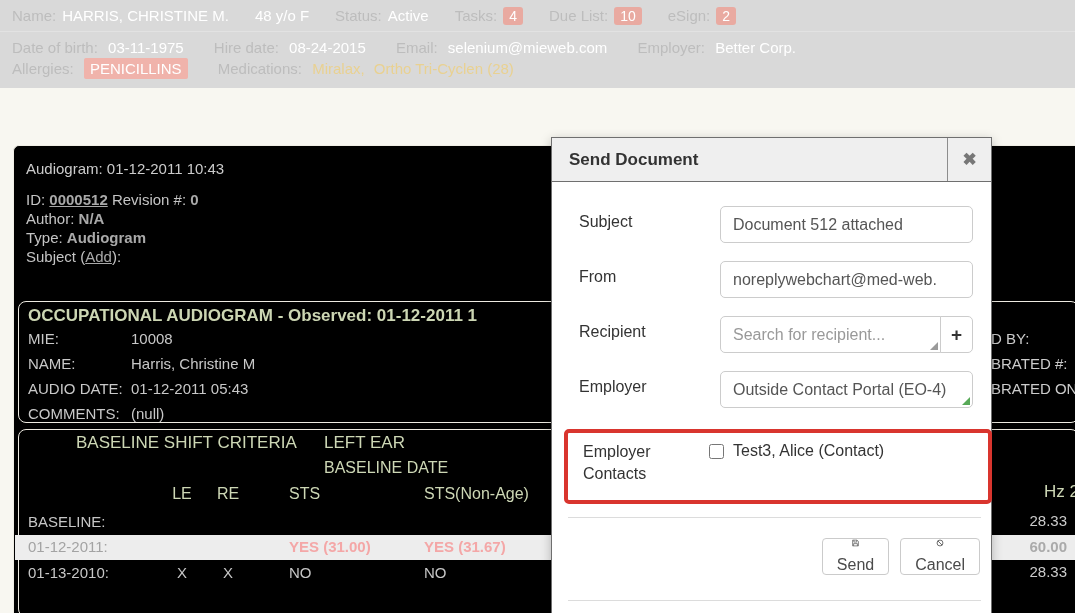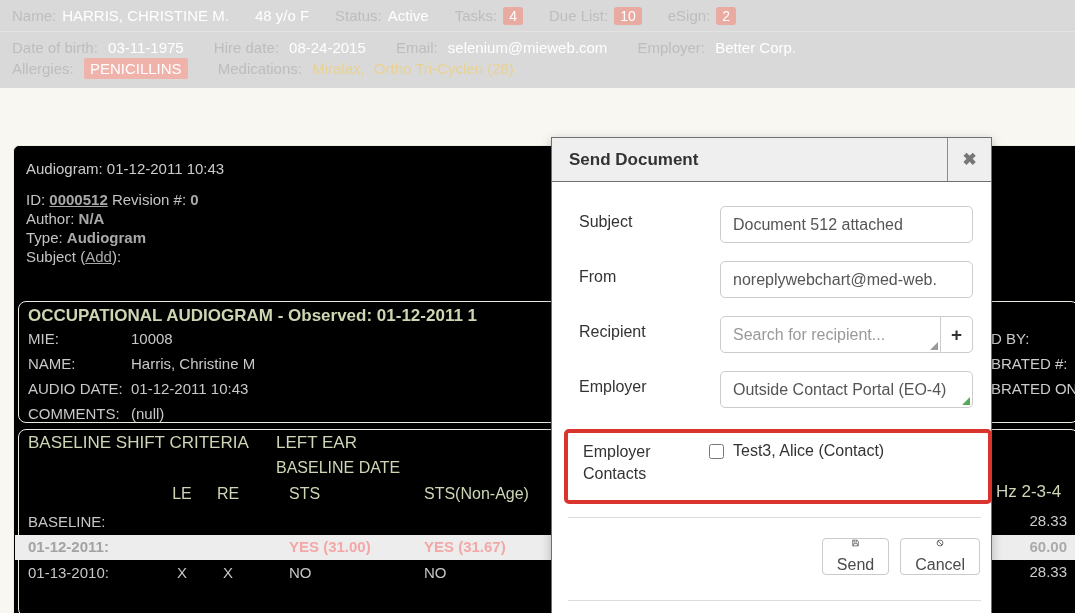--- a/index.html
+++ b/index.html
@@ -24,29 +24,29 @@
   .meta { left:12px; font-size:15px; color:#c4c4c4; }
   .meta b { color:#a9a9a9; }
   .meta a { color:#a9a9a9; font-weight:bold; text-decoration:underline; }
   .sec-box { position:absolute; border:1px solid #edeae1; border-radius:8px; }
   .occ-box { left:4px; top:155px; right:-4px; height:122px; }
   .bl-box { left:4px; top:283px; right:-4px; bottom:-4px; }
   .occ-heading { left:14px; top:160px; font-size:17px; font-weight:bold; color:#ccd6b3; }
   .fld-label { left:14px; font-size:15px; color:#c8c8c8; }
   .fld-value { left:117px; font-size:15px; color:#c8c8c8; }
   .rfrag { left:977px; font-size:15px; color:#cbcbcb; }
-  .green-h { font-size:17px; color:#cdd7b5; }
+  .green-h { font-size:17px; color:#cdd7b5;margin-left:48px; }
   .col-h { font-size:16px; color:#cdd7b5; }
   .col-le { left:146px; width:44px; text-align:center; }
   .col-re { left:192px; width:44px; text-align:center; }
   .col-sts { left:275px; }
   .col-stsna { left:410px; }
   .col-hz { right:8px; text-align:right; }
   .tcell { font-size:15px; color:#c6c6c6; }
-  .tcell.bold { font-weight:bold; color:#a3a3a3; }
+  .tcell.bold { font-weight:normal; color:#a3a3a3; }
   .tcell.alert { font-weight:bold; color:#f4a7a7; }
   .tcell.boldnum { font-weight:bold; color:#aaaaaa; }
   .row-strip { position:absolute; left:1px; right:0; top:389px; height:25px; background:#ededed; }
 
   
   .modal { position:absolute; left:551px; top:137px; width:441px; height:480px; background:#fff; border:1px solid #6f6f6f; box-shadow:0 3px 10px rgba(0,0,0,0.25); z-index:10; }
   .modal-header { height:44px; background:#efefef; border-bottom:1px solid #6f6f6f; display:flex; }
   .modal-title { flex:1; line-height:43px; padding-left:17px; font-size:17px; font-weight:bold; color:#333; }
   .modal-close { width:44px; border-left:1px solid #8d8d8d; display:flex; align-items:center; justify-content:center; font-size:17px; font-weight:bold; color:#777; cursor:pointer; }
   .modal-body { padding:24px 11px 0 27px; }
@@ -133,21 +133,21 @@
       <span>Subject (</span><a style="font-weight:normal;">Add</a><span>):</span>
     </div>
 
     <div class="sec-box occ-box"></div>
     <div class="abs occ-heading">OCCUPATIONAL AUDIOGRAM - Observed: 01-12-2011 1</div>
     <div class="abs fld-label" style="top:184px;">MIE:</div>
     <div class="abs fld-value" style="top:184px;">10008</div>
     <div class="abs fld-label" style="top:209px;">NAME:</div>
     <div class="abs fld-value" style="top:209px;">Harris, Christine M</div>
     <div class="abs fld-label" style="top:234px;">AUDIO DATE:</div>
-    <div class="abs fld-value" style="top:234px;">01-12-2011 10:43</div>
+    <div class="abs fld-value" style="top:234px;">01-12-2011 05:43</div>
     <div class="abs fld-label" style="top:259px;">COMMENTS:</div>
     <div class="abs fld-value" style="top:259px;">(null)</div>
     <div class="abs rfrag" style="top:184px;">D BY:</div>
     <div class="abs rfrag" style="top:209px;">BRATED #:</div>
     <div class="abs rfrag" style="top:234px;">BRATED ON</div>
 
     <div class="sec-box bl-box"></div>
     <div class="abs green-h" style="left:14px; top:287px;">BASELINE SHIFT CRITERIA</div>
     <div class="abs green-h" style="left:262px; top:287px;">LEFT EAR</div>
     <div class="abs green-h" style="left:262px; top:313px; font-size:16px;">BASELINE DATE</div>

